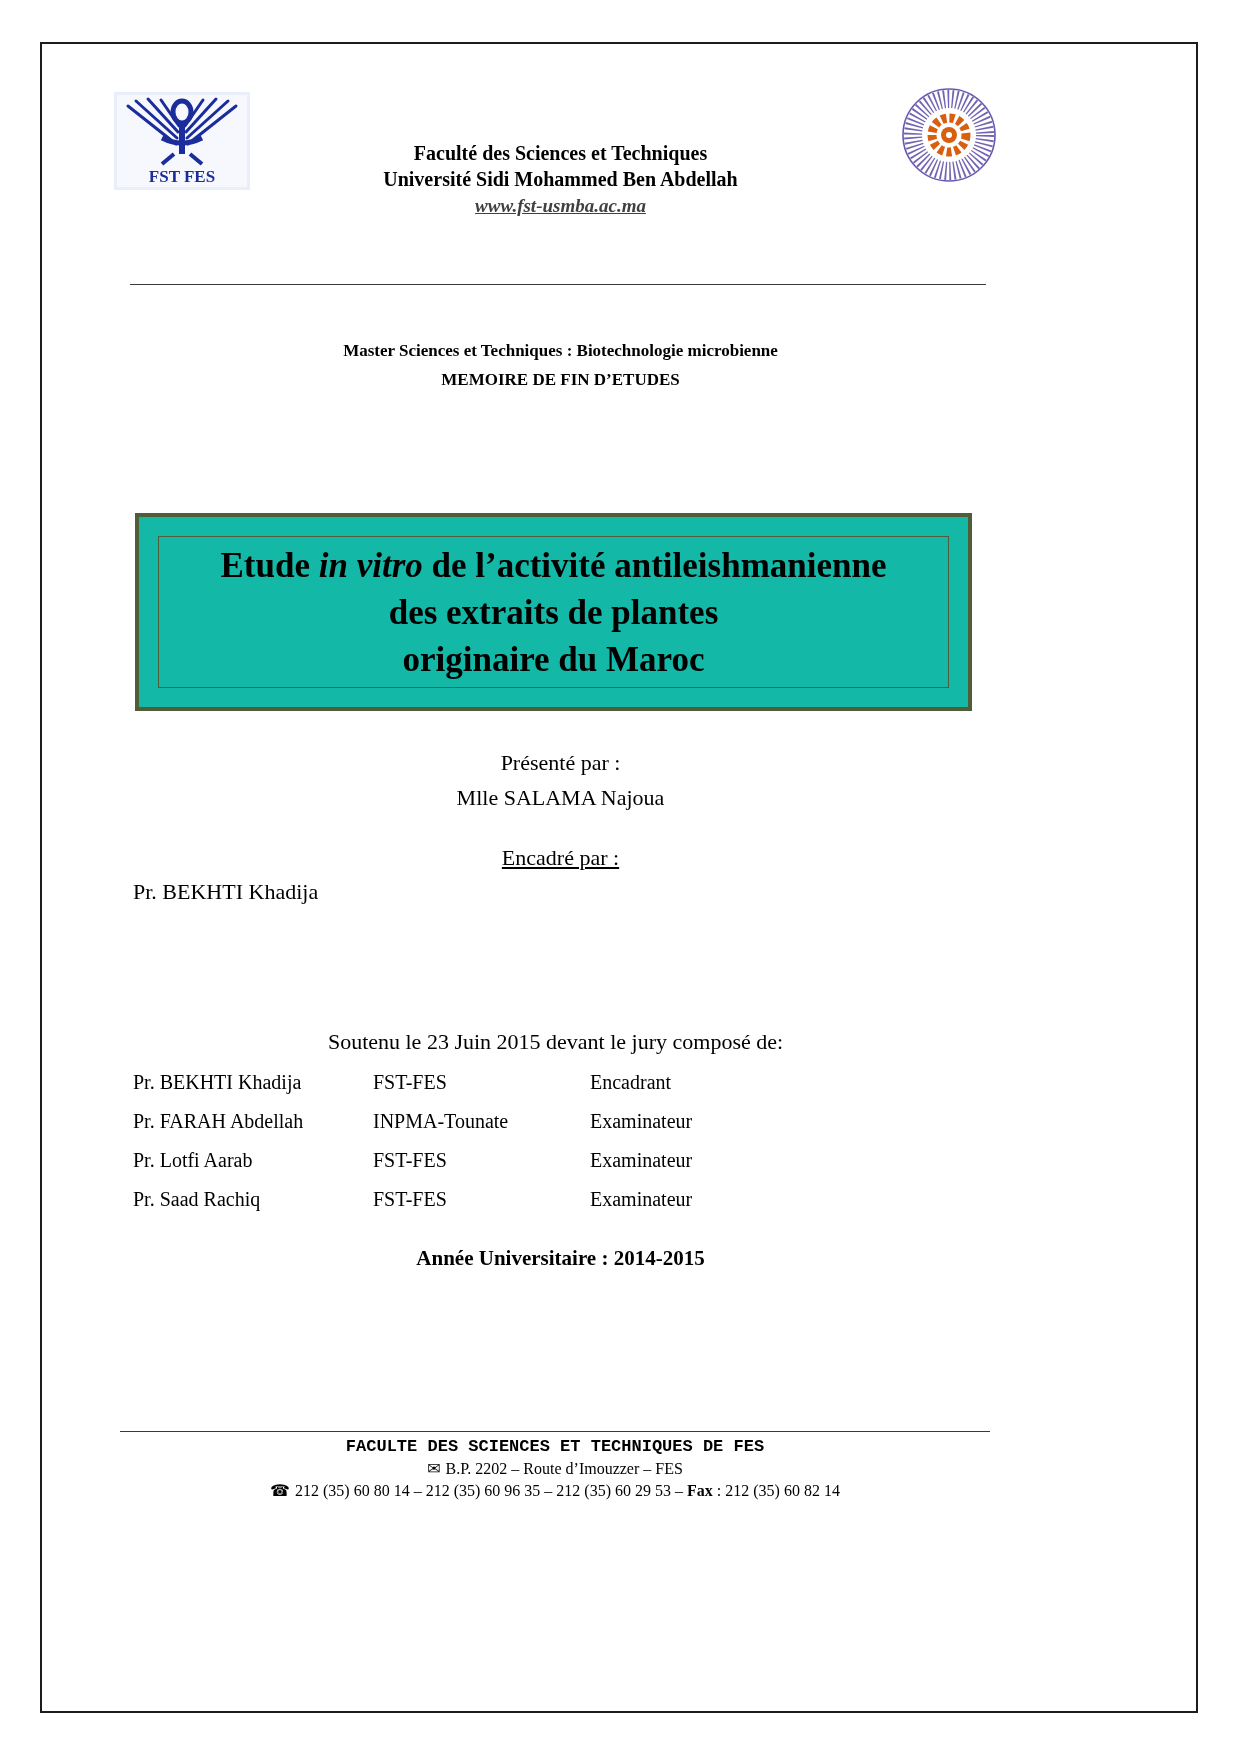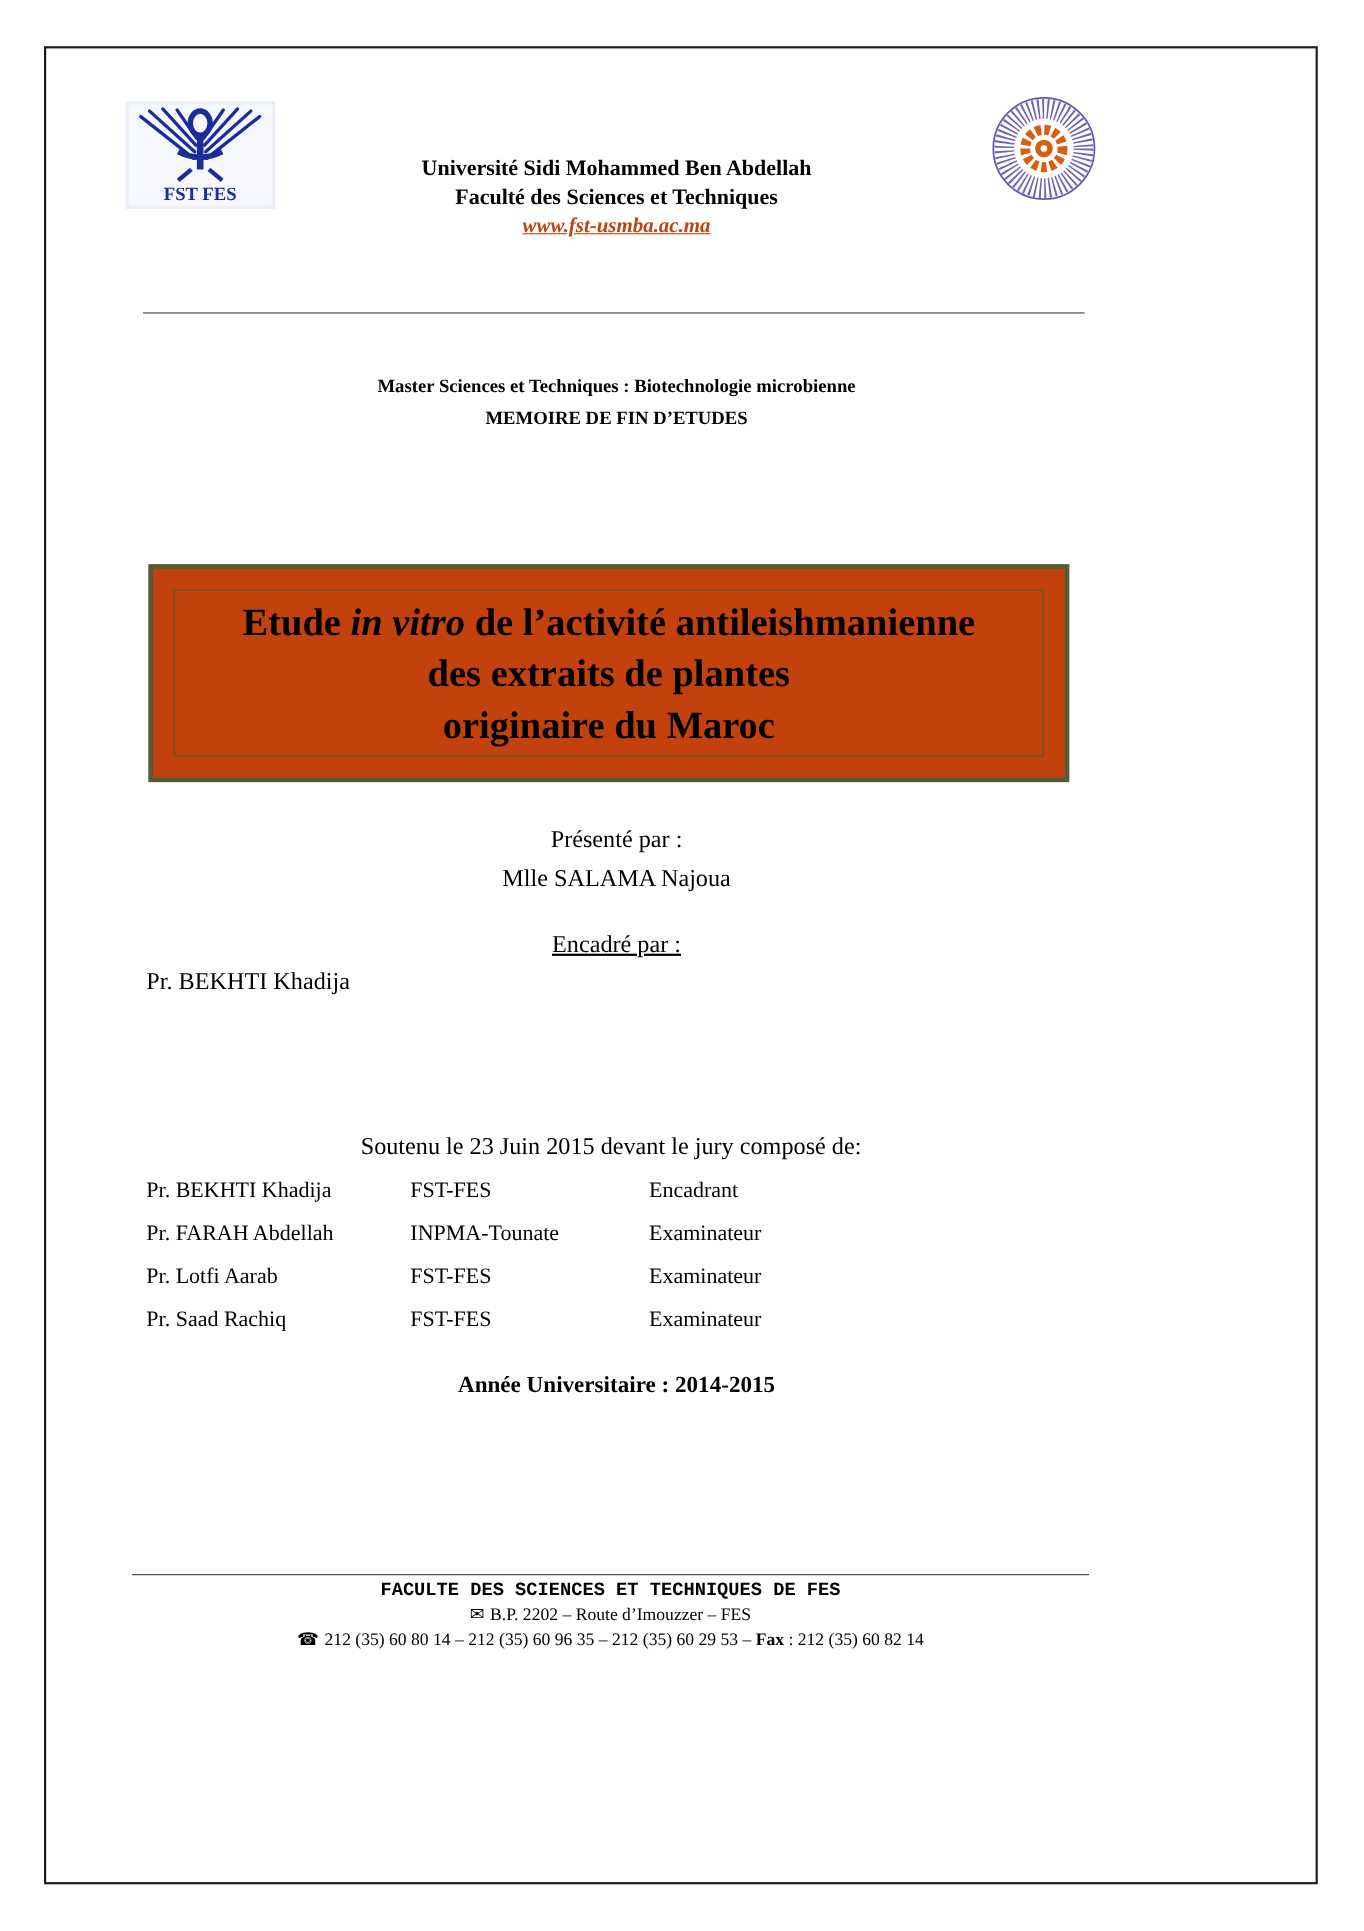--- a/index.html
+++ b/index.html
@@ -19,36 +19,36 @@
     background: #fff;
   }
   .logo-left { position: absolute; left: 114px; top: 92px; width: 136px; height: 98px; }
   .logo-right { position: absolute; left: 898px; top: 84px; width: 102px; height: 102px; }
 
   .header-text {
     position: absolute; left: 133px; top: 140px; width: 855px;
     text-align: center; font-weight: bold; font-size: 20px; line-height: 26px;
   }
   .h-link {
-    color: #c2410c; font-style: italic; text-decoration: underline;
+    color: #404040; font-style: italic; text-decoration: underline;
     font-size: 19px; font-weight: bold; cursor: pointer;
   }
 
   .rule { position: absolute; height: 0; border-top: 1.5px solid #3a3a3a; }
   .rule-top { left: 130px; top: 284px; width: 856px; }
   .rule-bottom { left: 120px; top: 1431px; width: 870px; }
 
   .program {
     position: absolute; left: 133px; top: 336px; width: 855px;
     text-align: center; font-weight: bold; font-size: 17px; line-height: 29px;
   }
 
   .title-box {
     position: absolute; left: 135px; top: 513px; width: 837px; height: 198px;
-    border: 4px solid #4f5d38; padding: 19px; box-sizing: border-box; background: #c2410c;
+    border: 4px solid #4f5d38; padding: 19px; box-sizing: border-box; background: #14b8a6;
   }
   .title-box-inner {
     border: 1px solid #4f5d38; height: 100%; box-sizing: border-box;
     display: flex; flex-direction: column; justify-content: center; text-align: center;
   }
   .title-line { font-weight: bold; font-size: 35px; line-height: 47px; }
   .title-line em { font-style: italic; }
 
   .presented {
     position: absolute; left: 133px; top: 745px; width: 855px;
@@ -120,22 +120,22 @@
     <circle cx="51" cy="51" r="36" fill="none" stroke="#5b49a5" stroke-width="18" stroke-dasharray="1.6 2.6" opacity="0.85"></circle>
     <circle cx="51" cy="51" r="46" fill="none" stroke="#6a58b0" stroke-width="1.6"></circle>
     <circle cx="51" cy="51" r="24" fill="#ffffff"></circle>
     <circle cx="51" cy="51" r="17" fill="none" stroke="#d95f10" stroke-width="9" stroke-dasharray="5 3"></circle>
     <circle cx="51" cy="51" r="8" fill="#d95f10"></circle>
     <circle cx="51" cy="51" r="3" fill="#ffffff"></circle>
   </svg>
 </div>
 
 <div class="header-text">
+  <div>Faculté des Sciences et Techniques</div>
   <div>Université Sidi Mohammed Ben Abdellah</div>
-  <div>Faculté des Sciences et Techniques</div>
   <div>
     <a class="h-link">www.fst-usmba.ac.ma</a>
   </div>
 </div>
 
 <div class="rule rule-top"></div>
 
 <div class="program">
   <div>Master Sciences et Techniques : Biotechnologie microbienne</div>
   <div>MEMOIRE DE FIN D’ETUDES</div>

